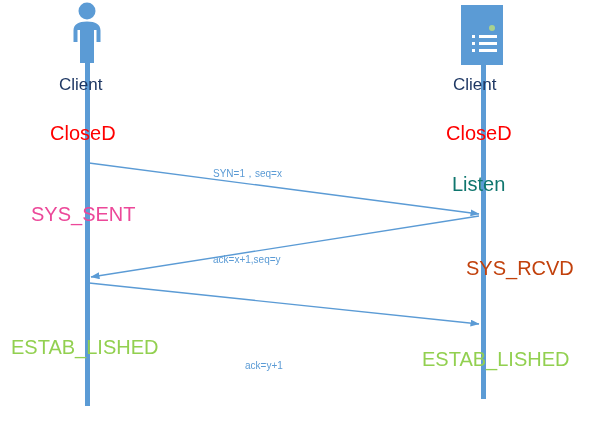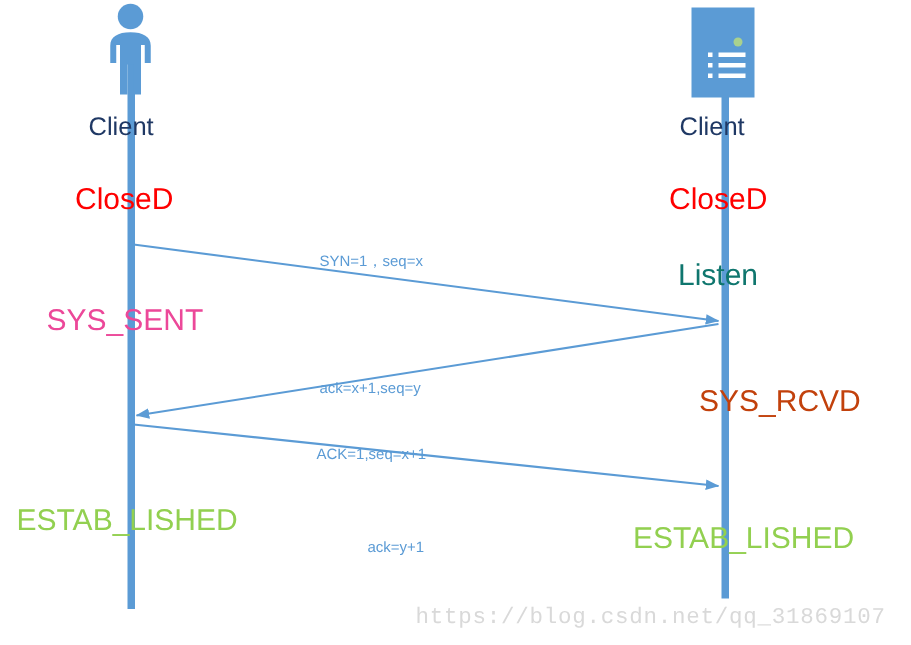--- a/index.html
+++ b/index.html
@@ -147,19 +147,17 @@
   <div class="abs state-label" id="server-state-listen">Listen</div>
   <div class="abs state-label" id="client-state-syssent">SYS_SENT</div>
   <div class="abs state-label" id="server-state-sysrcvd">SYS_RCVD</div>
   <div class="abs state-label" id="client-state-estab">ESTAB_LISHED</div>
   <div class="abs state-label" id="server-state-estab">ESTAB_LISHED</div>
 
   <div class="abs msg-text" id="msg1-line1">SYN=1，seq=x</div>
 
   <div class="abs msg-text" id="msg2-line2">ack=x+1,seq=y</div>
 
-  <div class="abs msg-text" id="msg3-line1">ACK=1,seq=x+1</div>
   <div class="abs msg-text" id="msg3-line2">ack=y+1</div>
 
 
-  <div class="abs" id="watermark">https://blog.csdn.net/qq_31869107</div>
 
 </div>
 
 </body></html>

